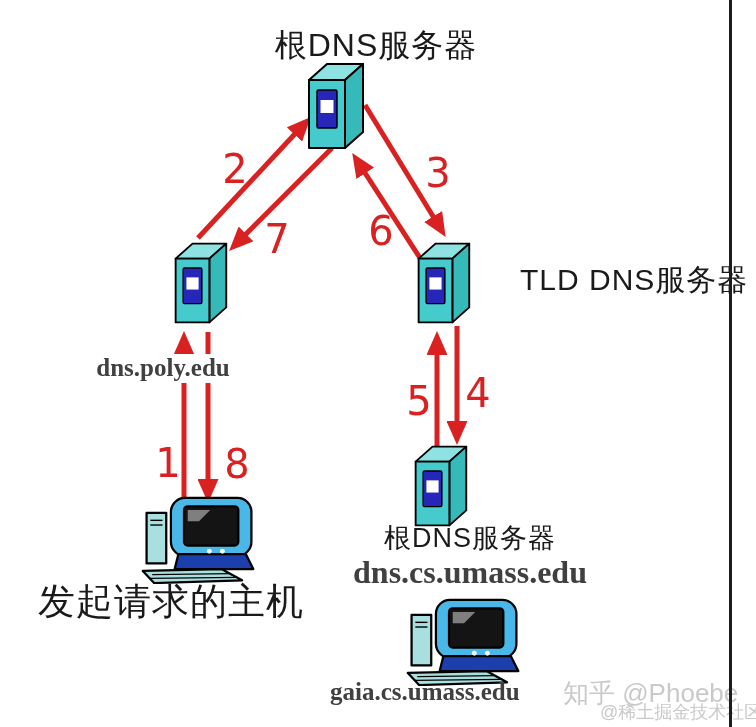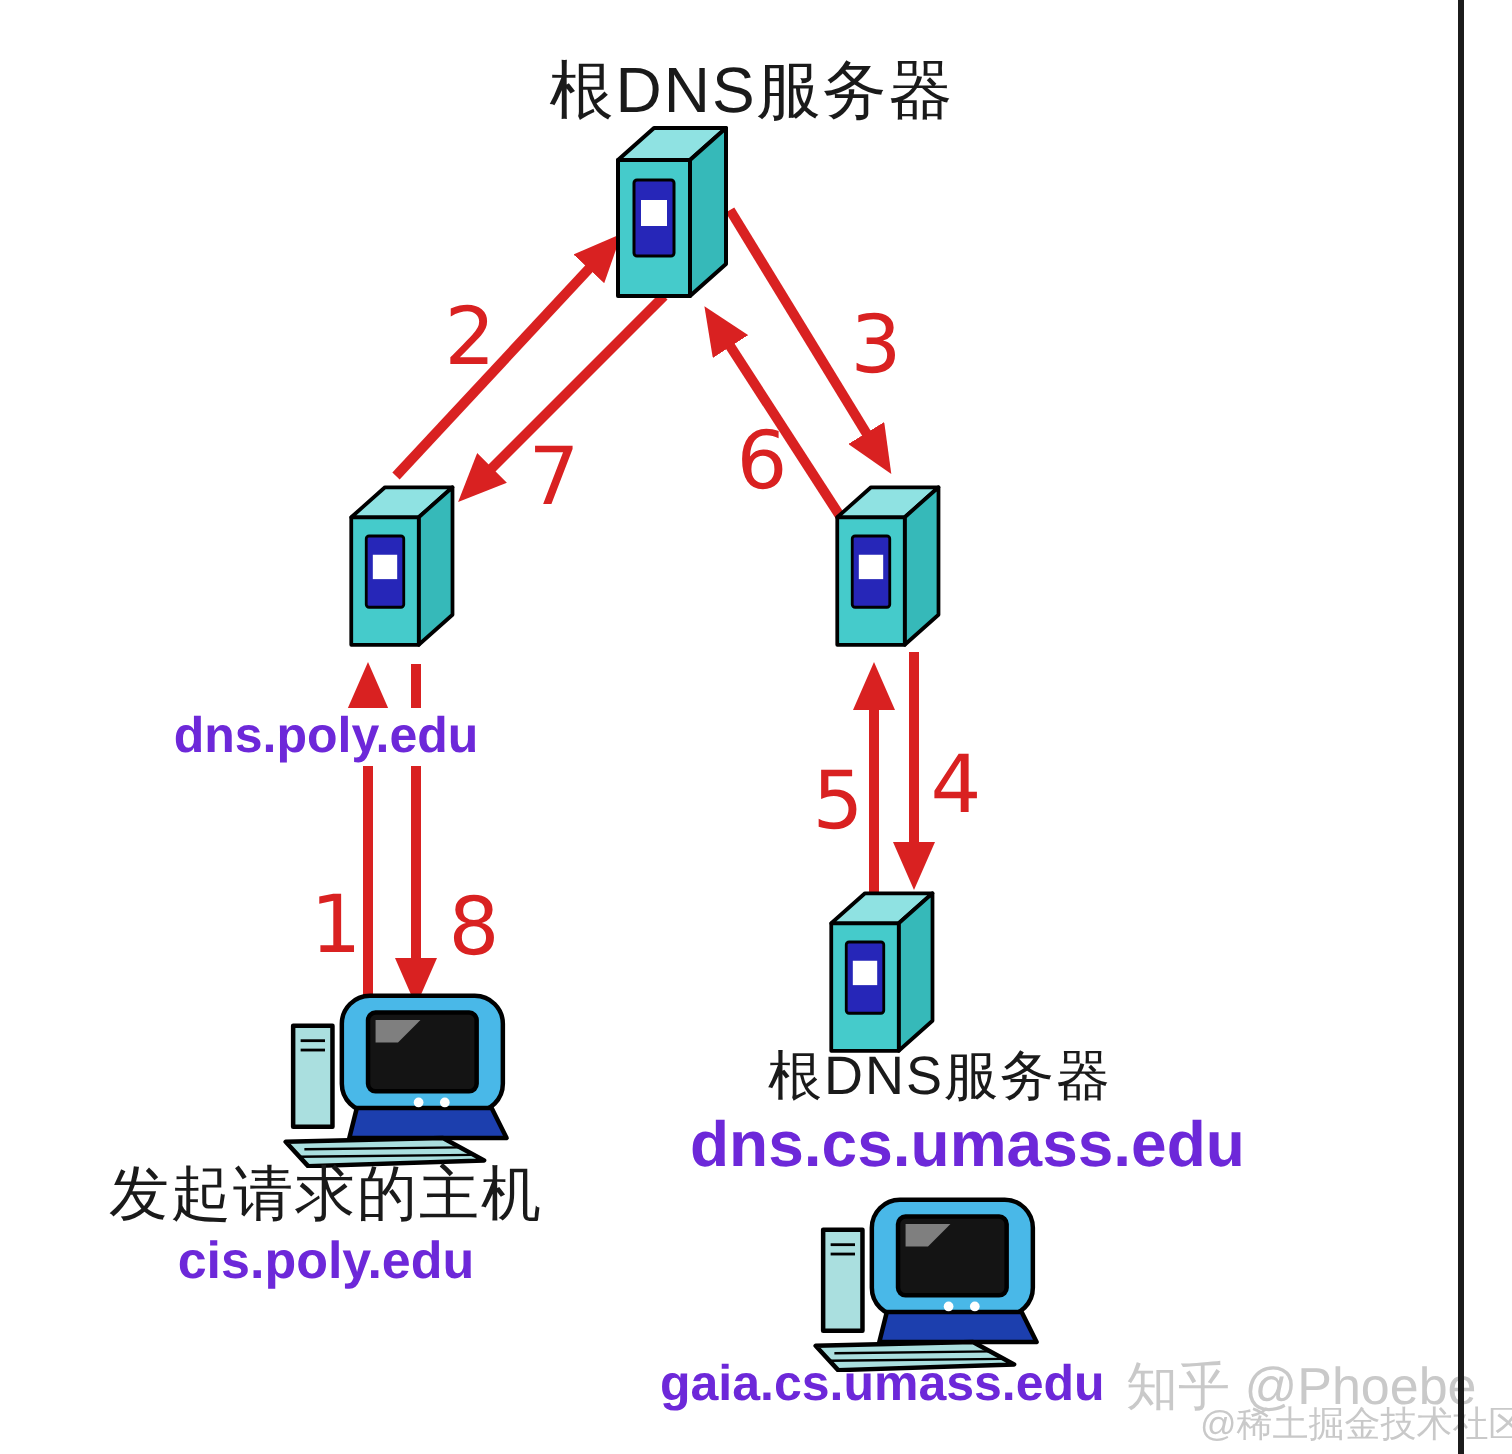--- a/index.html
+++ b/index.html
@@ -10,21 +10,21 @@
   }
   html,body{margin:0;padding:0;background:#ffffff;}
   .canvas{
     position:relative;width:756px;height:727px;background:#ffffff;
     overflow:hidden;font-family:"Liberation Sans",sans-serif;color:var(--ink);
   }
   .abs{position:absolute;}
   svg.arrow-layer{position:absolute;left:0;top:0;width:756px;height:727px;}
   .arrow{stroke:var(--arrow);stroke-width:5;}
   .cjk-label{font-size:29px;letter-spacing:1px;white-space:nowrap;color:#1a1a1a;}
-  .mono{font-family:Liberation Sans, sans-serif;font-weight:bold;color:#6d28d9;white-space:nowrap;}
+  .mono{font-family:Liberation Serif, serif;font-weight:bold;color:#404040;white-space:nowrap;}
   .stack{text-align:center;background:#ffffff;line-height:1.15;}
   .num{
     width:42px;height:48px;display:flex;align-items:center;justify-content:center;
     font-size:40px;color:var(--number);font-family:"DejaVu Sans",sans-serif;
   }
   .vline{width:3px;background:#1c1c1c;}
   .wm{color:var(--watermark);white-space:nowrap;}
   .srv-outline{stroke:#000;stroke-width:2;stroke-linejoin:round;}
   .pc-outline{stroke:#000;stroke-width:2.4;stroke-linejoin:round;}
 </style>
@@ -81,35 +81,35 @@
   <svg class="abs" style="left:170px;top:238px;" width="60" height="90">
       <use href="#srv"></use>
     </svg>
   <div class="abs stack" style="left:38px;top:354px;width:250px;">
     <div class="mono" style="font-size:25px;">dns.poly.edu</div>
   </div>
 
   <svg class="abs" style="left:413px;top:238px;" width="60" height="90">
       <use href="#srv"></use>
     </svg>
+  <div class="abs cjk-label" style="left:520px;top:260px;font-size:30px;">TLD DNS服务器</div>
 
   <svg class="abs" style="left:410px;top:441px;" width="60" height="90">
       <use href="#srv"></use>
     </svg>
   <div class="abs stack" style="left:345px;top:523px;width:250px;background:transparent;">
     <div class="cjk-label" style="font-size:27px;">根DNS服务器</div>
     <div class="mono" style="font-size:32px;">dns.cs.umass.edu</div>
   </div>
 
   <svg class="abs" style="left:135px;top:496px;" width="128" height="88">
       <use href="#pc"></use>
     </svg>
   <div class="abs stack" style="left:38px;top:581px;width:250px;background:transparent;">
-    <div class="cjk-label" style="font-size:30px;">发起请求的主机</div>
-    <div class="mono" style="font-size:26px;">cis.poly.edu</div>
+    <div class="cjk-label" style="font-size:37px;">发起请求的主机</div>
   </div>
 
   <svg class="abs" style="left:400px;top:598px;" width="128" height="88">
       <use href="#pc"></use>
     </svg>
   <div class="abs mono" style="left:330px;top:678px;width:260px;font-size:25px;">gaia.cs.umass.edu</div>
 
   <div class="abs num" style="left:147px;top:439px;">1</div>
   <div class="abs num" style="left:214px;top:145px;">2</div>
   <div class="abs num" style="left:417px;top:149px;">3</div>

